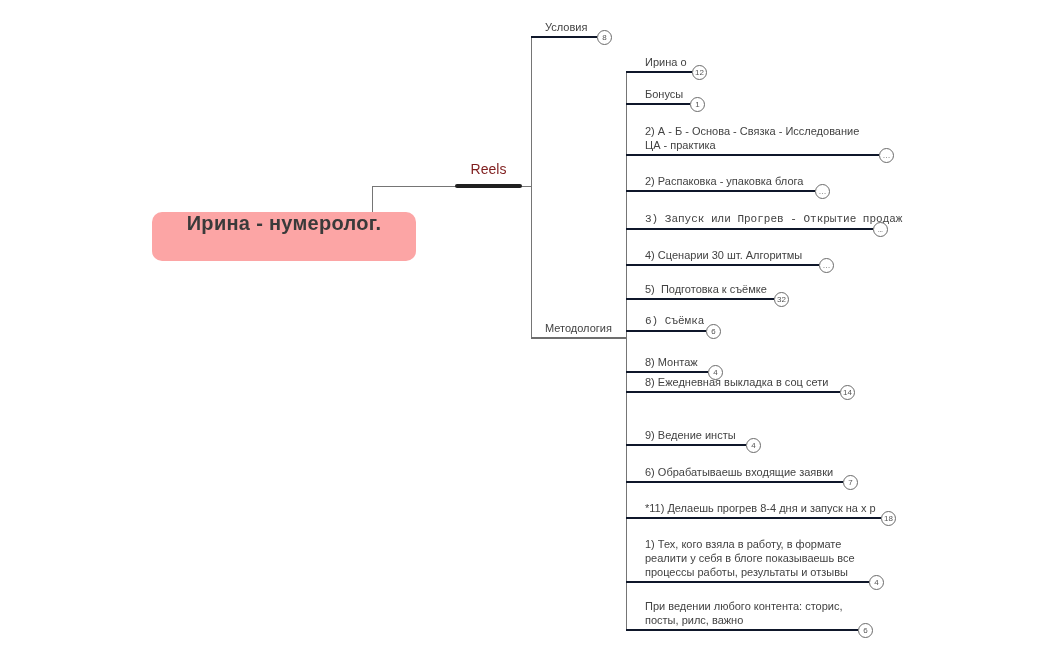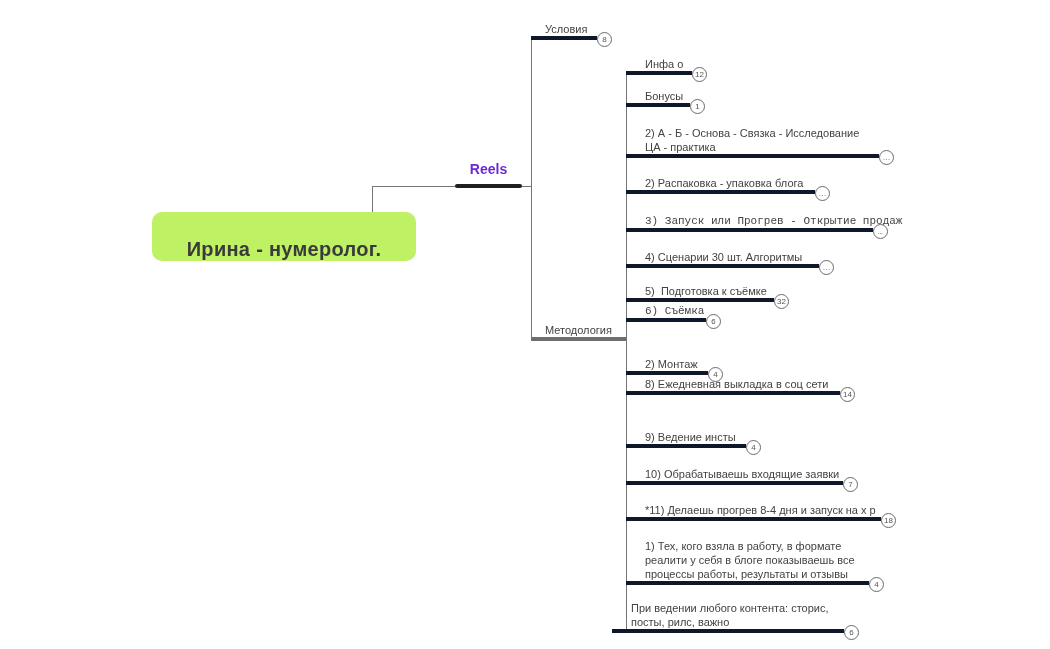--- a/index.html
+++ b/index.html
@@ -12,32 +12,32 @@
   }
   
   .line{position:absolute;background:#757575;}
   .reels-bar{
     position:absolute;left:455px;top:184px;width:67px;height:4px;
     background:#1f1f1f;border-radius:2px;
   }
   
   .root-box{
     position:absolute;left:152px;top:212px;width:264px;height:49px;
-    background:#bef264;border-radius:10px;
-    display:flex;align-items:flex-end;justify-content:center;
+    background:#fca5a5;border-radius:10px;
+    display:flex;align-items:flex-start;justify-content:center;
     font-size:20px;font-weight:bold;color:#3a3a3a;letter-spacing:.3px;
   }
   
   .reels-label{
     position:absolute;left:455px;top:161px;width:67px;
-    text-align:center;font-size:14px;font-weight:700;color:#6d28d9;
+    text-align:center;font-size:14px;font-weight:400;color:#7f1d1d;
   }
   
   .item{
-    position:absolute;height:0;border-top:4px solid #0f172a;
+    position:absolute;height:0;border-top:2px solid #0f172a;
   }
   .item .lbl{
     position:absolute;left:19px;bottom:4px;
     font-size:11px;line-height:14px;color:#424242;
     white-space:pre;width:max-content;
   }
   .item.branch .lbl{left:14px;}
   .badge{
     position:absolute;right:-15px;top:-8px;
     width:15px;height:15px;box-sizing:border-box;
@@ -66,21 +66,21 @@
   <div class="item branch" style="left:531px;top:36px;width:66px;">
     <div class="lbl">Условия</div>
     <div class="badge">8</div>
   </div>
 
   <div class="item branch" style="left:531px;top:337px;width:95px;border-top-color:#6e6e6e;text-decoration:underline;">
     <div class="lbl">Методология</div>
   </div>
 
   <div class="item" style="left:626px;top:71px;width:66px;">
-    <div class="lbl">Инфа о</div>
+    <div class="lbl">Ирина о</div>
     <div class="badge">12</div>
   </div>
 
   <div class="item" style="left:626px;top:103px;width:64px;">
     <div class="lbl">Бонусы</div>
     <div class="badge">1</div>
   </div>
 
   <div class="item" style="left:626px;top:154px;width:253px;">
     <div class="lbl">2) А - Б - Основа - Связка - Исследование
@@ -101,56 +101,56 @@
   <div class="item" style="left:626px;top:264px;width:193px;">
     <div class="lbl">4) Сценарии 30 шт. Алгоритмы</div>
     <div class="badge">…</div>
   </div>
 
   <div class="item" style="left:626px;top:298px;width:148px;">
     <div class="lbl">5)  Подготовка к съёмке</div>
     <div class="badge">32</div>
   </div>
 
-  <div class="item" style="left:626px;top:318px;width:80px;font-family:Liberation Mono, monospace;">
+  <div class="item" style="left:626px;top:330px;width:80px;font-family:Liberation Mono, monospace;">
     <div class="lbl">6) Съёмка</div>
     <div class="badge">6</div>
   </div>
 
   <div class="item" style="left:626px;top:371px;width:82px;">
-    <div class="lbl">2) Монтаж</div>
+    <div class="lbl">8) Монтаж</div>
     <div class="badge">4</div>
   </div>
 
   <div class="item" style="left:626px;top:391px;width:214px;">
     <div class="lbl">8) Ежедневная выкладка в соц сети</div>
     <div class="badge">14</div>
   </div>
 
   <div class="item" style="left:626px;top:444px;width:120px;">
     <div class="lbl">9) Ведение инсты</div>
     <div class="badge">4</div>
   </div>
 
   <div class="item" style="left:626px;top:481px;width:217px;">
-    <div class="lbl">10) Обрабатываешь входящие заявки</div>
+    <div class="lbl">6) Обрабатываешь входящие заявки</div>
     <div class="badge">7</div>
   </div>
 
   <div class="item" style="left:626px;top:517px;width:255px;">
     <div class="lbl">*11) Делаешь прогрев 8-4 дня и запуск на х р</div>
     <div class="badge">18</div>
   </div>
 
   <div class="item" style="left:626px;top:581px;width:243px;">
     <div class="lbl">1) Тех, кого взяла в работу, в формате
 реалити у себя в блоге показываешь все
 процессы работы, результаты и отзывы</div>
     <div class="badge">4</div>
   </div>
 
-  <div class="item" style="left:612px;top:629px;width:232px;">
+  <div class="item" style="left:626px;top:629px;width:232px;">
     <div class="lbl">При ведении любого контента: сторис,
 посты, рилс, важно</div>
     <div class="badge">6</div>
   </div>
 
 </div>
 
 </body></html>

